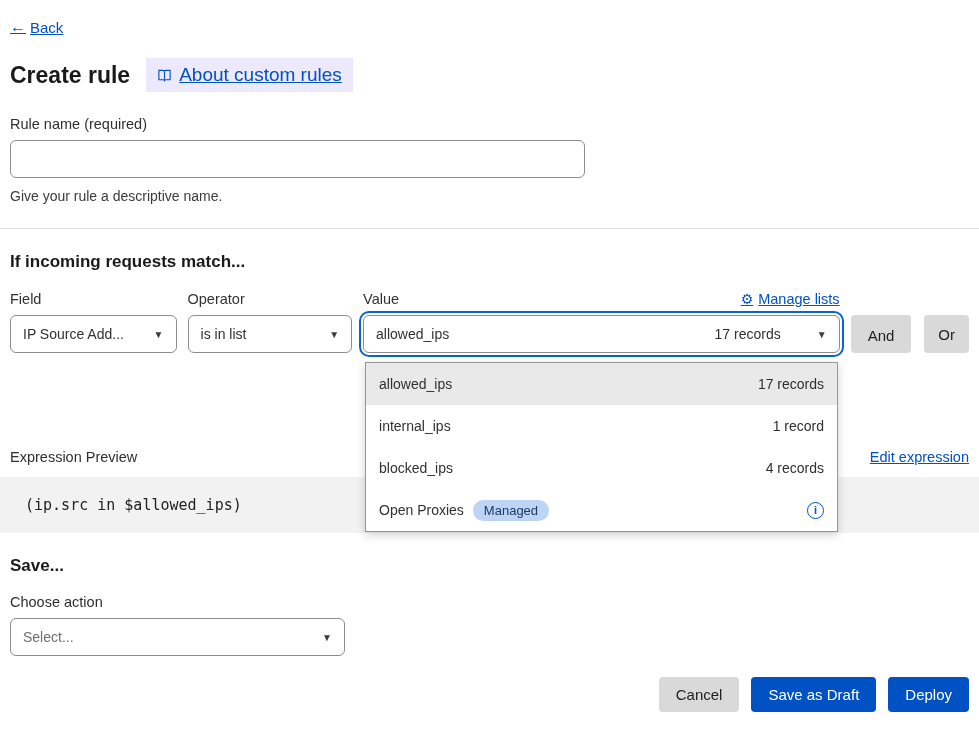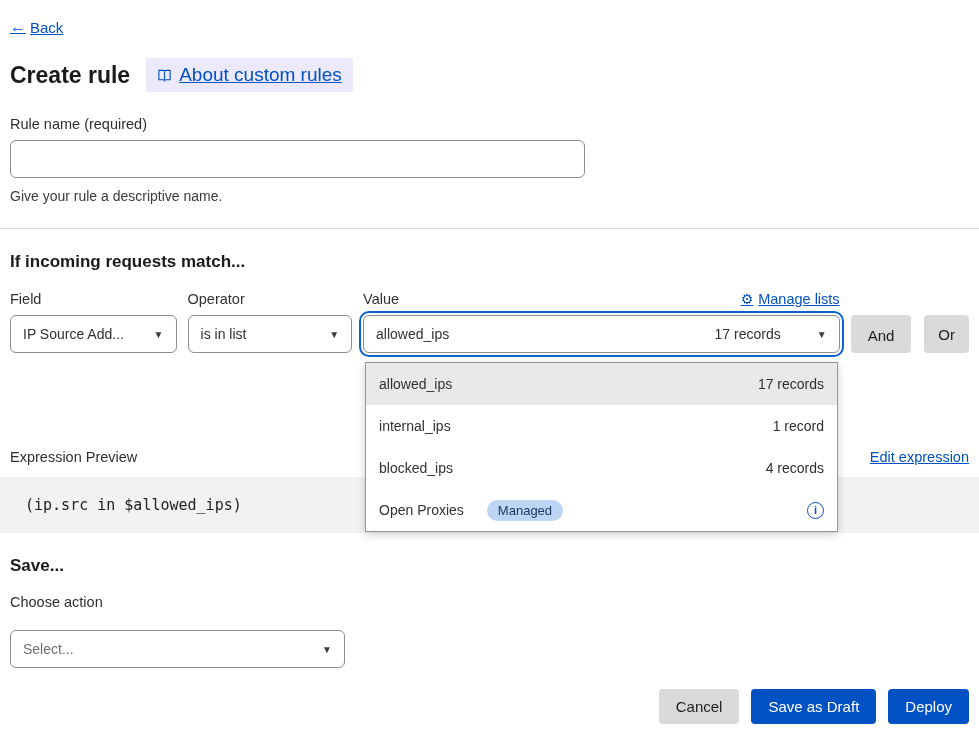--- a/index.html
+++ b/index.html
@@ -76,21 +76,21 @@
     position: absolute; top: calc(100% + 9px); left: 2px; width: 473px;
     background: #fff; border: 1px solid #969696;
     box-shadow: 0 3px 9px rgba(0,0,0,.18); z-index: 20;
   }
   .dd-row {
     display: flex; align-items: center; justify-content: space-between;
     height: 42px; padding: 0 13px; font-size: 14px; cursor: pointer;
   }
   .dd-row.selected { background: #e9e9e9; }
   .dd-meta { color: #2f2f2f; }
-  .dd-left { display: inline-flex; align-items: center; gap: 23px; }
+  .dd-left { display: inline-flex; align-items: center; gap: 9px; }
   .managed-pill {
     background: #bed4f4; color: #1c3a68; border-radius: 11px;
     padding: 3px 11px; font-size: 13px;
   }
   .info-icon {
     width: 17px; height: 17px; border-radius: 50%;
     border: 1.5px solid #0051c3; color: #0051c3;
     display: inline-flex; align-items: center; justify-content: center;
     font-size: 11px; font-weight: 700; cursor: pointer;
   }
@@ -99,21 +99,21 @@
   .expr-head { display: flex; justify-content: space-between; align-items: center; margin-top: 96px; }
   .expr-label { font-size: 14.5px; color: #2f2f2f; }
   .edit-expression { font-size: 14.5px; }
   .code-block {
     margin: 12px -10px 0; background: #f2f2f2;
     padding: 19px 25px; font-family: "DejaVu Sans Mono", monospace;
     font-size: 15px; color: #222;
   }
 
   
-  .action-select { width: 335px; margin-top: 20px; color: #6e6e6e; }
+  .action-select { width: 335px; margin-top: 8px; color: #6e6e6e; }
 
   
   .footer-actions { display: flex; justify-content: flex-end; gap: 12px; margin-top: 21px; }
   .btn {
     height: 35px; border: none; border-radius: 4px; font-size: 15px;
     font-family: inherit; padding: 10px 17px; cursor: pointer;
     display: inline-flex; align-items: center; justify-content: center;
   }
   .btn-gray { background: #d9d9d9; color: #1f1f1f; }
   .btn-primary { background: #0051c3; color: #fff; }

